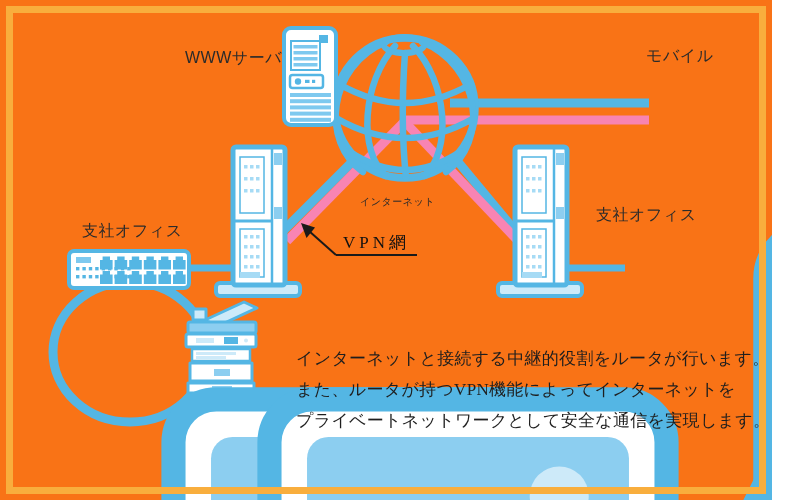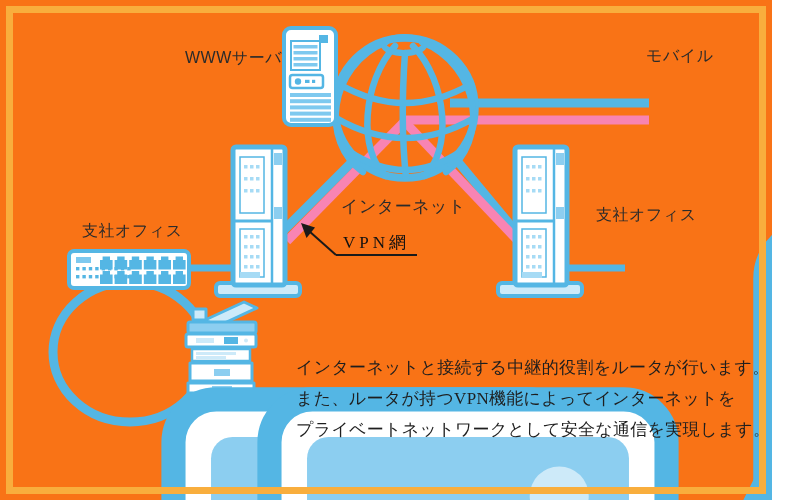--- a/index.html
+++ b/index.html
@@ -7,25 +7,25 @@
     --screen:#8CCEF0; --light:#CDEAF9; --pale:#7EC9EF; --dot:#A6DBF5; --ink:#1C1C1C;
   }
   html,body{margin:0;padding:0;background:#fff;}
   .stage{position:relative;width:772px;height:500px;background:#f97316;overflow:hidden;
          font-family:"Liberation Sans","DejaVu Sans",sans-serif;}
   .frame{position:absolute;left:6px;top:6px;right:6px;bottom:6px;border:7px solid var(--orange);pointer-events:none;}
   svg.diagram{position:absolute;left:0;top:0;}
   .lbl{position:absolute;color:#2b2b2b;font-size:16px;font-weight:400;letter-spacing:0.5px;white-space:nowrap;}
   .lbl-www{left:185px;top:48px;}
   .lbl-mobile{left:646px;top:46px;font-family:Liberation Serif, serif;}
-  .lbl-internet{left:341px;top:195px;font-size:17px;}
+  .lbl-internet{left:360px;top:195px;font-size:10px;}
   .lbl-hq{left:82px;top:221px;}
   .lbl-branch{left:596px;top:205px;}
   .lbl-vpn{left:343px;top:231px;color:#111;font-size:17px;letter-spacing:4px;font-family:Liberation Serif, serif;}
-  .desc{position:absolute;left:296px;top:352px;width:480px;color:#1e1e1e;
+  .desc{position:absolute;left:296px;top:343px;width:480px;color:#1e1e1e;
         font-family:"Liberation Serif","DejaVu Serif",serif;font-size:17px;line-height:31px;letter-spacing:0.3px;}
   .stroke-b{stroke:var(--blue);fill:none;}
   .fill-w{fill:#fff;}
 </style>
 </head>
 <body>
 
 <div class="stage">
 
   <svg class="diagram" width="800" height="500" viewBox="0 0 800 500">

